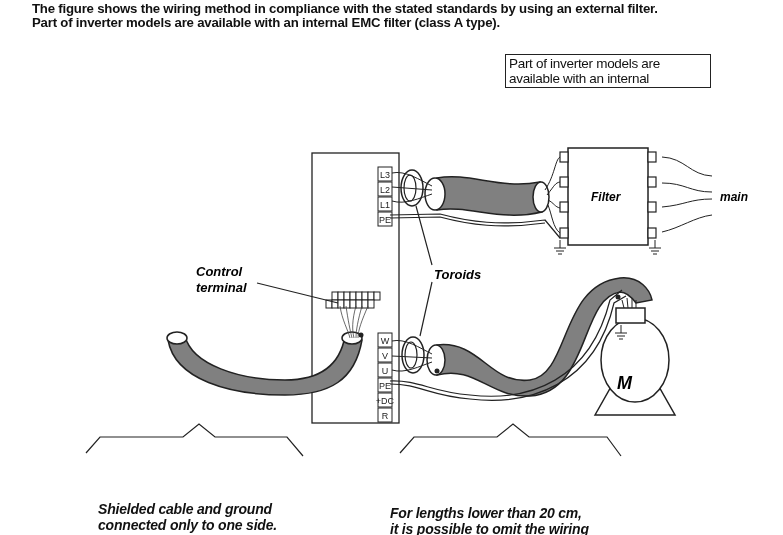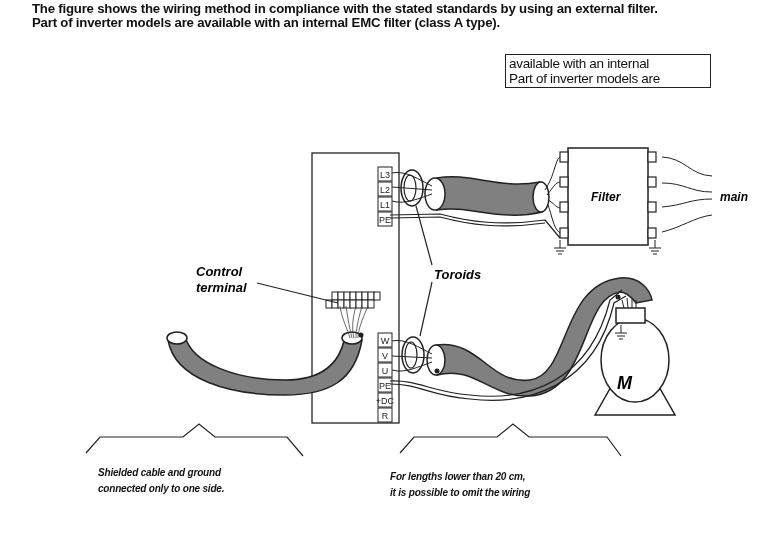--- a/index.html
+++ b/index.html
@@ -3,36 +3,36 @@
   <meta charset="utf-8">
   <style>
     html, body { margin: 0; padding: 0; background: #ffffff; }
     body { width: 783px; height: 535px; position: relative; overflow: hidden;
            font-family: "Liberation Sans", sans-serif; color: #111; }
     .header { position: absolute; left: 12px; top: 2px; font-weight: bold; font-size: 13.2px;
               line-height: 14px; letter-spacing: -0.2px; margin-left: 20px; }
     .note-box { position: absolute; left: 505px; top: 54px; width: 206px; height: 34px;
                 border: 1.5px solid #222; font-size: 13.5px; line-height: 15px;
                 padding: 1px 0 0 3px; box-sizing: border-box; letter-spacing: -0.3px; }
-    .lbl { position: absolute; font-style: italic; font-weight: bold; font-size: 10px;
-           line-height: 16px; letter-spacing: -0.2px; }
+    .lbl { position: absolute; font-style: italic; font-weight: bold; font-size: 14px;
+           line-height: 16px; letter-spacing: -0.2px; margin-top: 36px; }
     svg { position: absolute; left: 0; top: 0; }
     .term text { font-family: "Liberation Sans Narrow", "Liberation Sans", sans-serif; font-size: 9px; }
   </style>
 </head>
 <body>
 
 <div class="header">
   <div>The figure shows the wiring method in compliance with the stated standards by using an external filter.</div>
   <div>Part of inverter models are available with an internal EMC filter (class A type).</div>
 </div>
 
 <div class="note-box">
+  <div>Part of inverter models are</div>
   <div>available with an internal</div>
-  <div>Part of inverter models are</div>
 </div>
 
 <svg width="783" height="535" viewBox="0 0 783 535">
   <g fill="none" stroke="#222" stroke-width="1.3">
 
     <rect x="312" y="153" width="87" height="270"></rect>
   </g>
 
   <g class="term" id="in-terms">
       <g>

